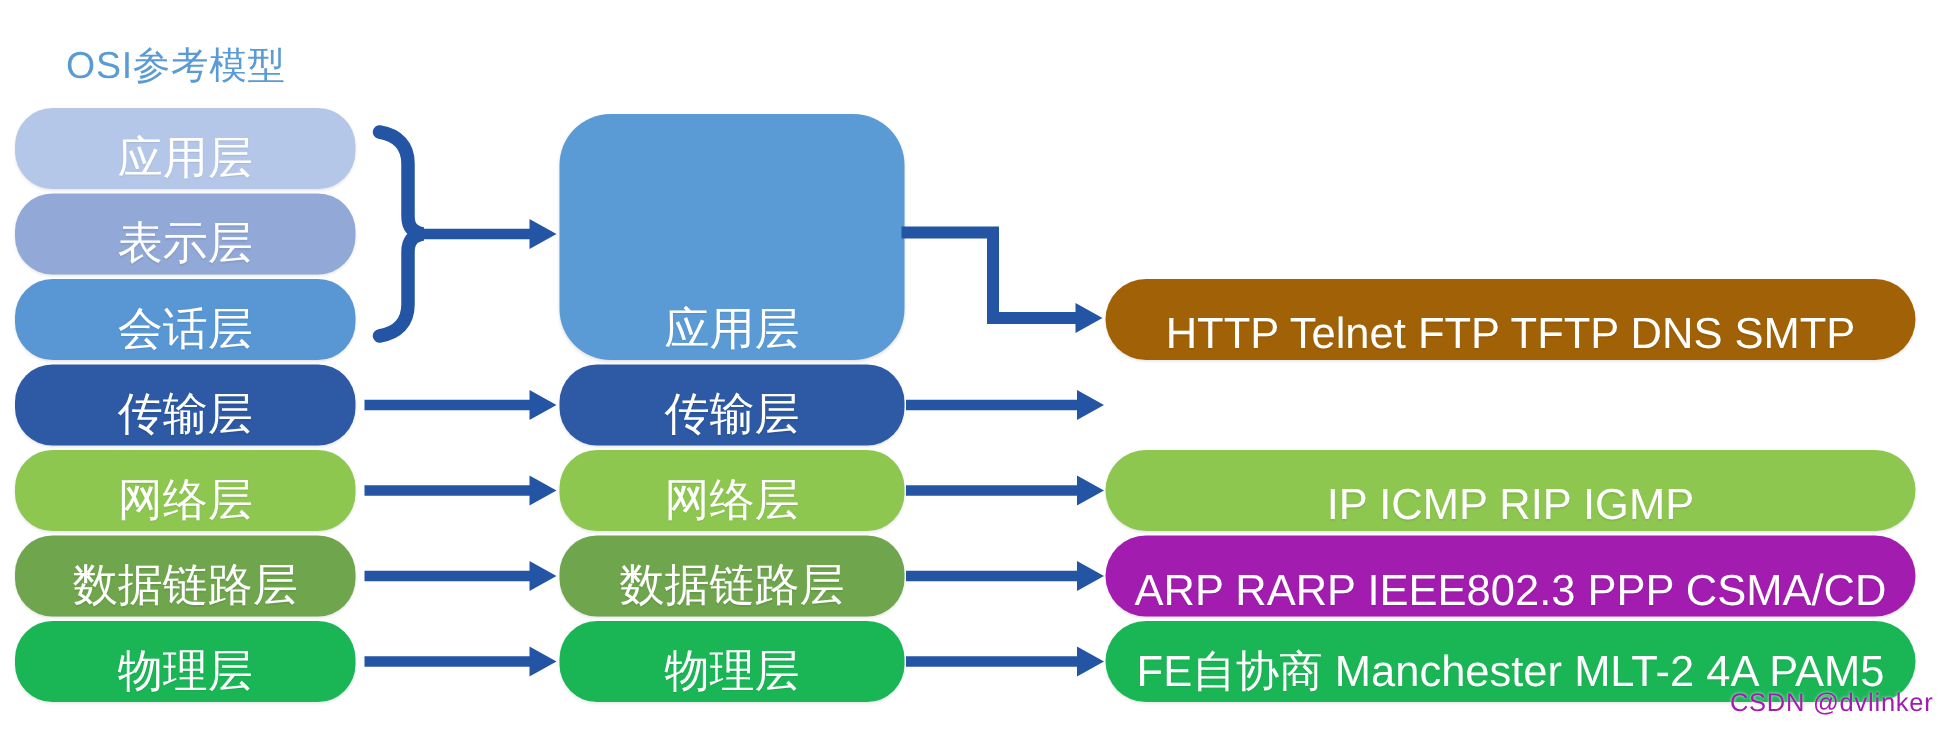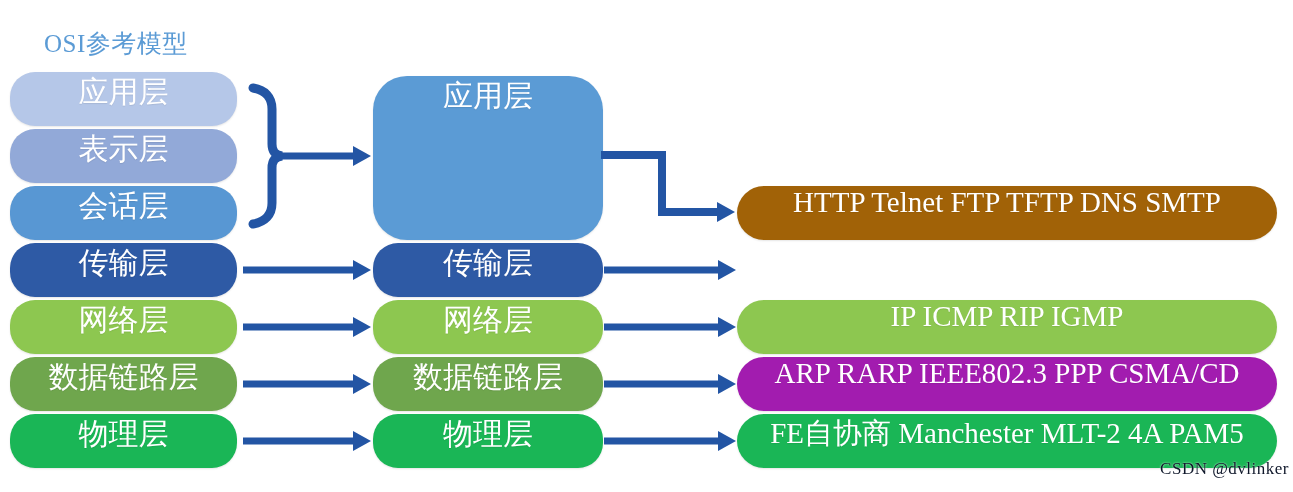--- a/index.html
+++ b/index.html
@@ -5,36 +5,35 @@
   * { margin: 0; padding: 0; box-sizing: border-box; }
   html, body { background: #ffffff; }
   body { font-family: "Liberation Sans", "DejaVu Sans", sans-serif; }
 
   .canvas {
     position: relative;
     width: 1293px;
     height: 492px;
     background: #ffffff;
     overflow: hidden;
-    font-family: Liberation Serif, serif;
   }
 
   .col-title {
     position: absolute;
     font-size: 25px;
     font-weight: 400;
     letter-spacing: 0.5px;
     white-space: pre;
   }
 
   .layer-box {
     position: absolute;
     height: 54px;
     display: flex;
-    align-items: flex-start;
+    align-items: flex-end;
     justify-content: center;
     color: #ffffff;
     box-shadow: 0 1px 2px rgba(0,0,0,0.10);
   }
 
   .col-osi   { left: 10px;  width: 227px; border-radius: 25px; }
   .col-tcpip { left: 373px; width: 230px; border-radius: 25px; }
   .col-proto { left: 737px; width: 540px; border-radius: 27px; }
 
   .app-big {
@@ -146,15 +145,15 @@
     <line x1="604" y1="270" x2="720" y2="270" stroke-width="7" stroke="#2355a4"></line>
     <polygon points="736,270 718,260 718,280" fill="#2355a4"></polygon>
     <line x1="604" y1="327" x2="720" y2="327" stroke-width="7" stroke="#2355a4"></line>
     <polygon points="736,327 718,317 718,337" fill="#2355a4"></polygon>
     <line x1="604" y1="384" x2="720" y2="384" stroke-width="7" stroke="#2355a4"></line>
     <polygon points="736,384 718,374 718,394" fill="#2355a4"></polygon>
     <line x1="604" y1="441" x2="720" y2="441" stroke-width="7" stroke="#2355a4"></line>
     <polygon points="736,441 718,431 718,451" fill="#2355a4"></polygon>
   </svg>
 
-  <div class="watermark" style="color: #0f172a;">CSDN @dvlinker</div>
+  <div class="watermark" style="color: #a21caf;">CSDN @dvlinker</div>
 
 </div>
 
 </body></html>

